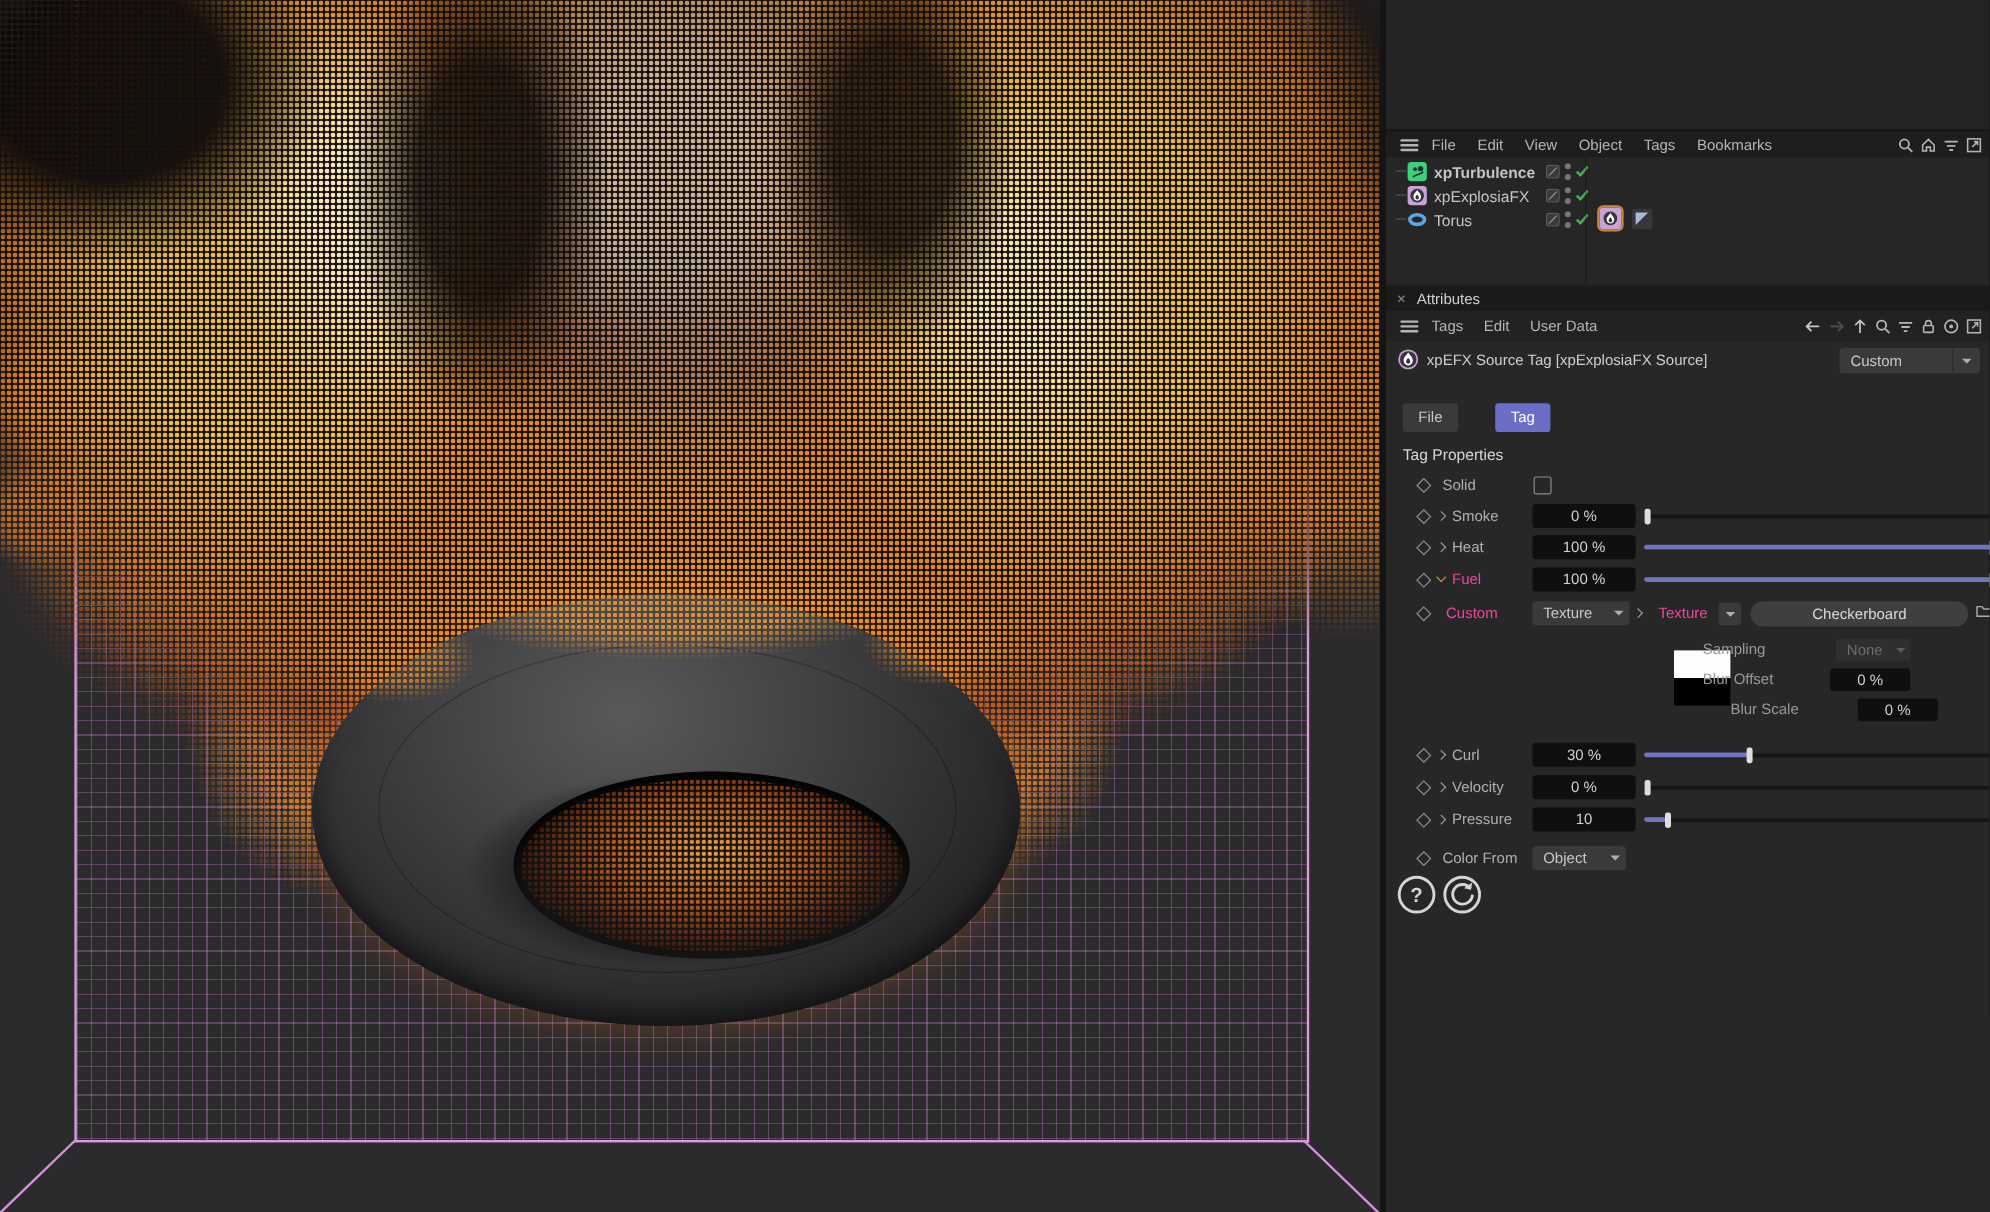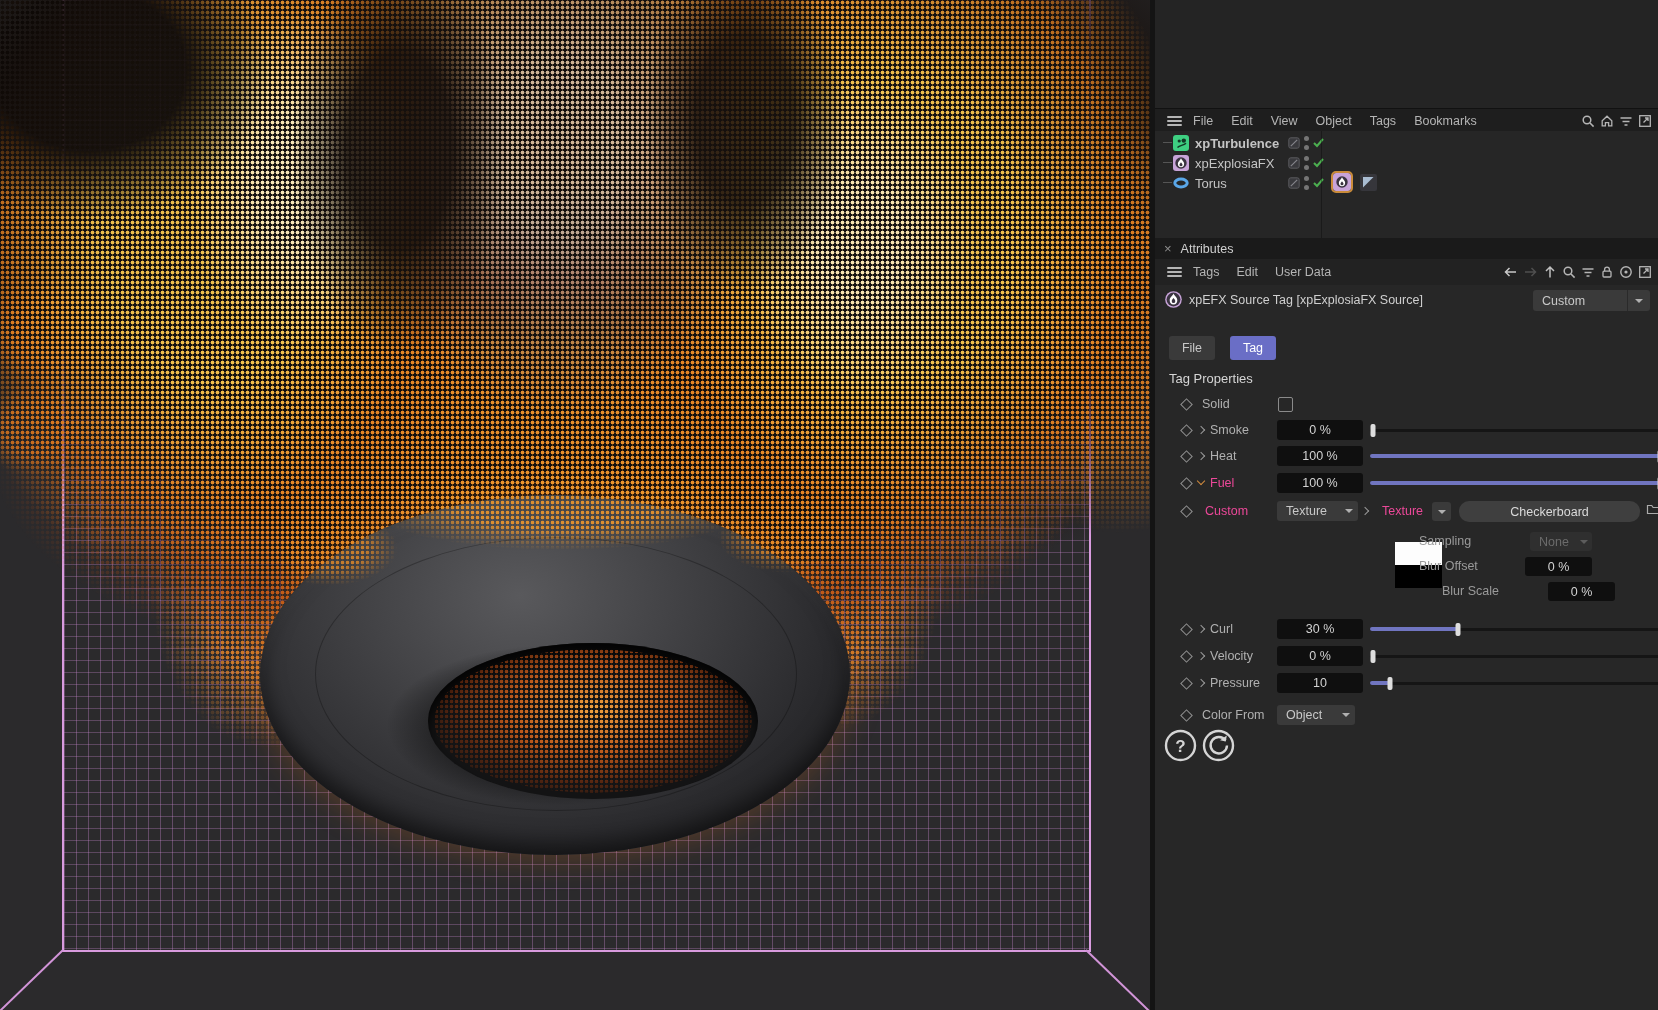--- a/index.html
+++ b/index.html
@@ -106,21 +106,21 @@
   .taghdr .ticon{position:absolute;left:9px;top:2px;}
   .taghdr .ttext{position:absolute;left:34px;top:5px;color:#cfcfcf;}
   .dd{background:#3a3a3a;border-radius:3px;color:#c8c8c8;display:flex;align-items:center;}
   .dd .lbl{padding-left:9px;flex:1;}
   .dd .arr{width:22px;display:flex;align-items:center;justify-content:center;border-left:1px solid #2a2a2a;height:100%;}
   .tri{width:0;height:0;border-left:4px solid transparent;border-right:4px solid transparent;border-top:4.5px solid #b0b0b0;}
   .tri.dim{border-top-color:#5c5c5c;}
   .preset-dd{position:absolute;left:378px;top:2px;width:117px;height:21px;}
   .tab{position:absolute;top:51px;height:24px;border-radius:3px;display:flex;align-items:center;justify-content:center;color:#c8c8c8;}
   .tab-basic{left:14px;width:46px;background:#3a3a3a;}
-  .tab-tag{left:75px;width:46px;background:#6a6ec6;color:#fff;}
+  .tab-tag{left:91px;width:46px;background:#6a6ec6;color:#fff;}
   .sectitle{position:absolute;left:14px;top:86px;color:#d6d6d6;font-size:13px;}
   .prow{position:absolute;left:12px;width:503px;height:20px;}
   .diamond{position:absolute;left:15px;top:6px;width:7px;height:7px;border:1.5px solid #909090;transform:rotate(45deg);background:transparent;}
   .chev{position:absolute;left:31px;top:7px;width:5px;height:5px;border-top:1.5px solid #9a9a9a;border-right:1.5px solid #9a9a9a;transform:rotate(45deg);}
   .chev.down{transform:rotate(135deg);top:5px;border-color:#cf8a3e;}
   .plabel{position:absolute;left:43px;top:3px;color:#b0b0b0;}
   .plabel.noarrow{left:35px;}
   .plabel.orange{color:#ec4899;}
   .pvalue{position:absolute;left:110px;top:0;width:86px;height:20px;background:#0f0f0f;border-radius:3px;
     color:#d2d2d2;display:flex;align-items:center;justify-content:center;}

